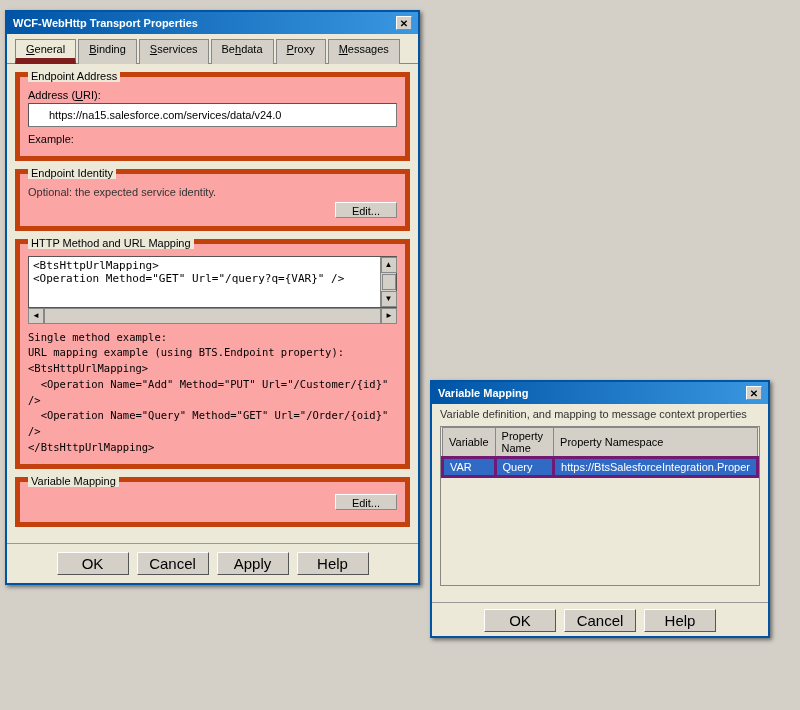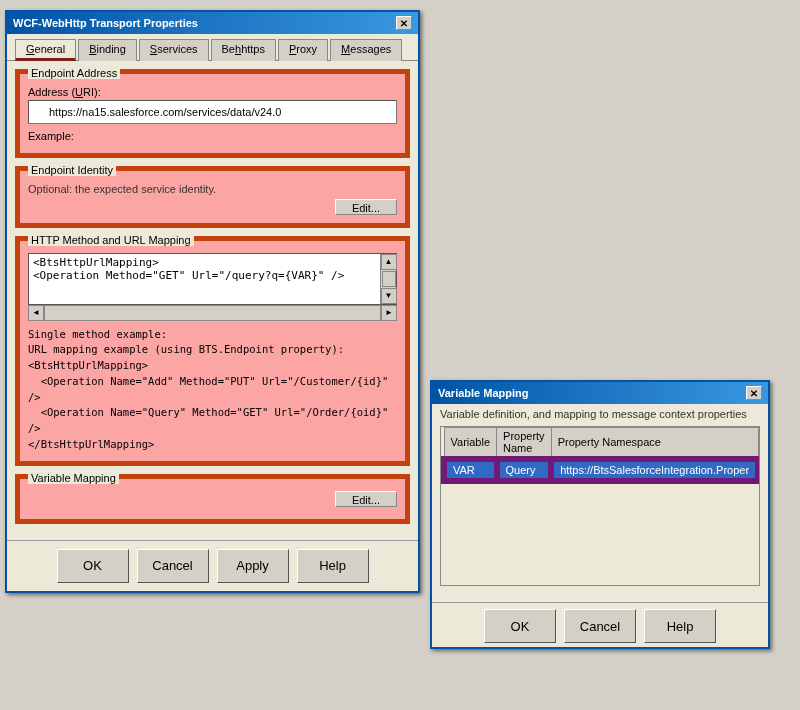--- a/index.html
+++ b/index.html
@@ -64,21 +64,21 @@
       background: #d4d0c8;
       margin-right: 2px;
       cursor: pointer;
       font-size: 11px;
       position: relative;
       top: 1px;
     }
 
     .tab.active {
       background: #ece9d8;
-      border-bottom: 3px solid #7f1d1d;
+      border-bottom: 6px solid #7f1d1d;
       z-index: 1;
       font-weight: normal;
     }
 
     .tab-underline {
       text-decoration: underline;
     }
 
     
     .dialog-content {
@@ -185,28 +185,28 @@
       display: flex;
       justify-content: center;
       gap: 8px;
       padding: 8px;
       border-top: 1px solid #999;
       background: #ece9d8;
     }
 
     .bottom-btn {
       min-width: 72px;
-      height: 34px;
+      height: 23px;
       background: #d4d0c8;
       border: 1px solid;
       border-top-color: #fff;
       border-left-color: #fff;
       border-bottom-color: #555;
       border-right-color: #555;
-      font-size: 13px;
+      font-size: 15px;
       cursor: pointer;
       padding: 0 8px;
     }
 
     
     .variable-mapping-group {
       min-height: 50px;
     }
 
     
@@ -239,21 +239,21 @@
 
     .var-table th {
       background: #d4d0c8;
       border: 1px solid #888;
       padding: 2px 6px;
       text-align: left;
       font-weight: normal;
     }
 
     .var-table td {
-      border: 6px solid #701a75;
+      border: 3px solid #701a75;
       padding: 2px 6px;
       background: white;
     }
 
     .var-table tr:first-child td {
       background: #ddeeff;
     }
 
     .selected-row td {
       background: #316ac5 !important;
@@ -361,21 +361,21 @@
       <div class="tab active">
         <span class="tab-underline">G</span><span>eneral</span>
       </div>
       <div class="tab">
         <span class="tab-underline">B</span><span>inding</span>
       </div>
       <div class="tab">
         <span class="tab-underline">S</span><span>services</span>
       </div>
       <div class="tab">
-        <span>Be</span><span class="tab-underline">h</span><span>https</span>
+        <span>Be</span><span class="tab-underline">h</span><span>data</span>
       </div>
       <div class="tab">
         <span class="tab-underline">P</span><span>roxy</span>
       </div>
       <div class="tab">
         <span class="tab-underline">M</span><span>essages</span>
       </div>
     </div>
 
     <div class="dialog-content">

